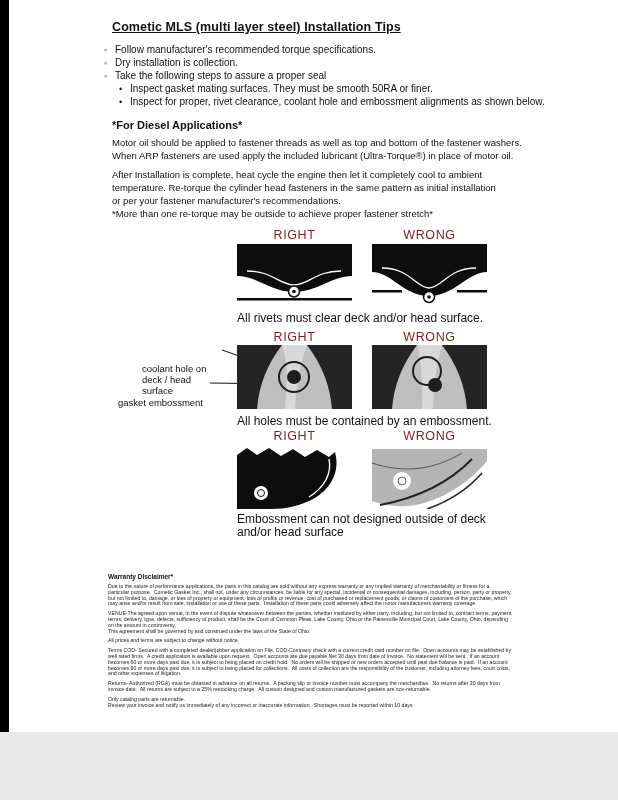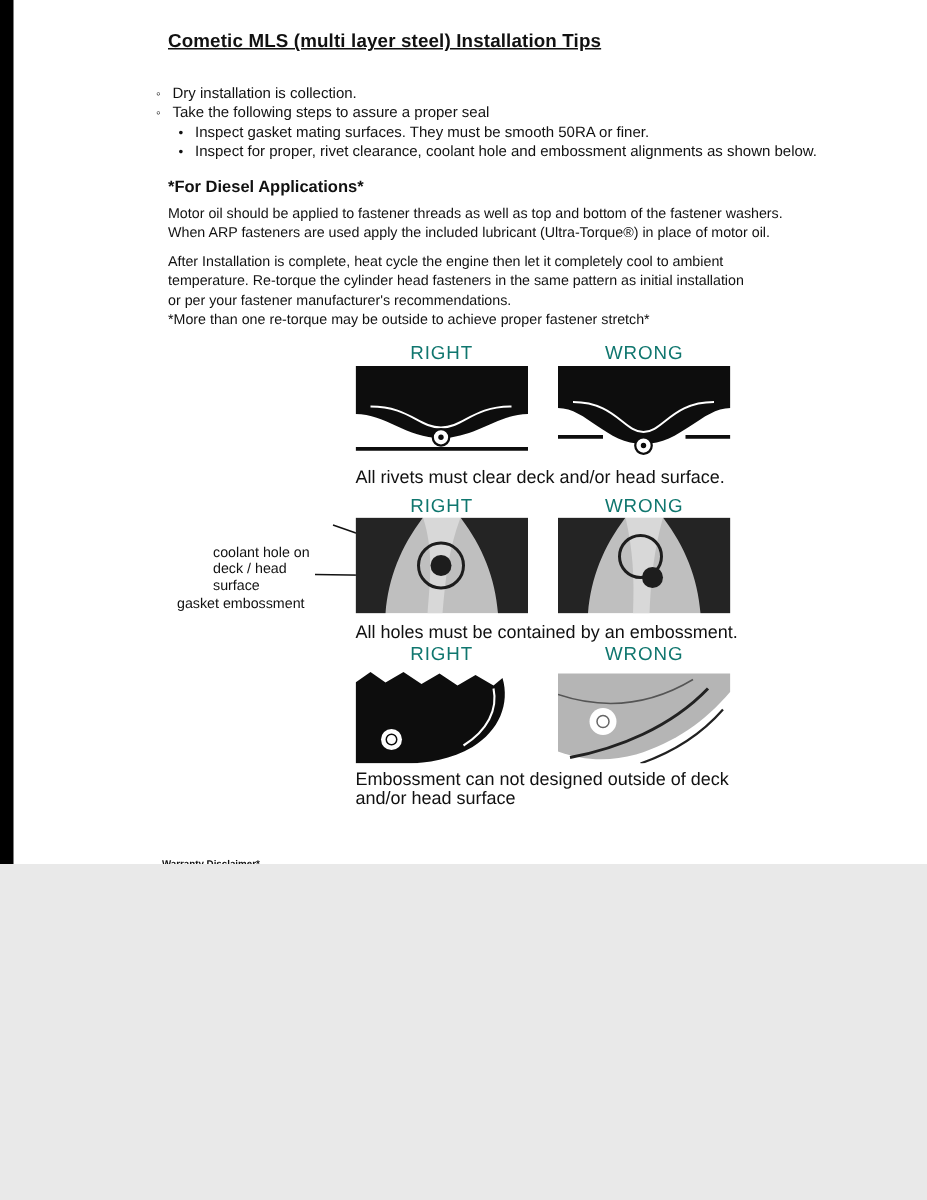--- a/index.html
+++ b/index.html
@@ -1,46 +1,47 @@
 <!DOCTYPE html>
 <html><head>
 <meta charset="utf-8">
 <style>
   html,body{margin:0;padding:0;background:#e9e9e9;}
-  .page{position:relative;width:618px;height:576px;background:#ffffff;
+  .page{position:relative;width:618px;height:732px;background:#ffffff;
         font-family:"Liberation Sans",sans-serif;color:#111;overflow:hidden;}
   .abs{position:absolute;}
   .scan-edge{left:0;top:0;width:9px;height:800px;background:#000;}
   .scan-blob{left:3px;top:750px;width:11px;height:16px;background:#000;border-radius:50%;}
   .title{left:112px;top:20px;font-size:12.5px;font-weight:bold;text-decoration:underline;letter-spacing:0.1px;}
   .bullet{font-size:10px;white-space:nowrap;}
   .bullet .marker{display:inline-block;width:11px;font-size:9px;}
   .heading{font-size:11px;font-weight:bold;text-align:right;}
   .para{font-size:9.5px;line-height:13px;white-space:pre-wrap;width:495px;}
   .note{font-size:9.5px;}
-  .diag-label{width:115px;text-align:center;font-size:12.5px;letter-spacing:0.6px;color:#0f766e;}
+  .diag-label{width:115px;text-align:center;font-size:12.5px;letter-spacing:0.6px;color:#7f1d1d;}
   .diag-box{width:115px;overflow:hidden;}
   .caption{font-size:12px;white-space:pre-wrap;line-height:12.5px;}
   .callout{font-size:9.5px;line-height:11px;white-space:pre-wrap;margin-top:22px;}
   .warranty-heading{left:108px;top:573px;font-size:6.5px;font-weight:bold;}
   .fineprint{left:108px;top:584px;width:404px;}
   .fineprint p{margin:0 0 4px 0;font-size:5.2px;line-height:5.8px;white-space:pre-wrap;color:#1c1c1c;}
   .footer{left:388px;top:757px;font-size:11px;letter-spacing:0.3px;font-style:italic;}
   svg{display:block;}
 </style>
 </head>
 <body>
 
 <div class="page">
 
   <div class="abs scan-edge"></div>
   <div class="abs scan-blob"></div>
 
   <div class="abs title">Cometic MLS (multi layer steel) Installation Tips</div>
 
+  <div class="abs bullet" style="left:104px;top:44px"><span class="marker">◦</span><span>Follow manufacturer's recommended torque specifications.</span></div>
   <div class="abs bullet" style="left:104px;top:57px"><span class="marker">◦</span><span>Dry installation is collection.</span></div>
   <div class="abs bullet" style="left:104px;top:70px"><span class="marker">◦</span><span>Take the following steps to assure a proper seal</span></div>
   <div class="abs bullet" style="left:119px;top:83px"><span class="marker">•</span><span>Inspect gasket mating surfaces.  They must be smooth 50RA or finer.</span></div>
   <div class="abs bullet" style="left:119px;top:96px"><span class="marker">•</span><span>Inspect for proper, rivet clearance, coolant hole and embossment alignments as shown below.</span></div>
 
   <div class="abs heading" style="left:112px;top:119px">*For Diesel Applications*</div>
   <div class="abs para" style="left:112px;top:136px">Motor oil should be applied to fastener threads as well as top and bottom of the fastener washers.
 When ARP fasteners are used apply the included lubricant (Ultra-Torque®) in place of motor oil.</div>
   <div class="abs para" style="left:112px;top:168px">After Installation is complete, heat cycle the engine then let it completely cool to ambient
 temperature. Re-torque the cylinder head fasteners in the same pattern as initial installation

